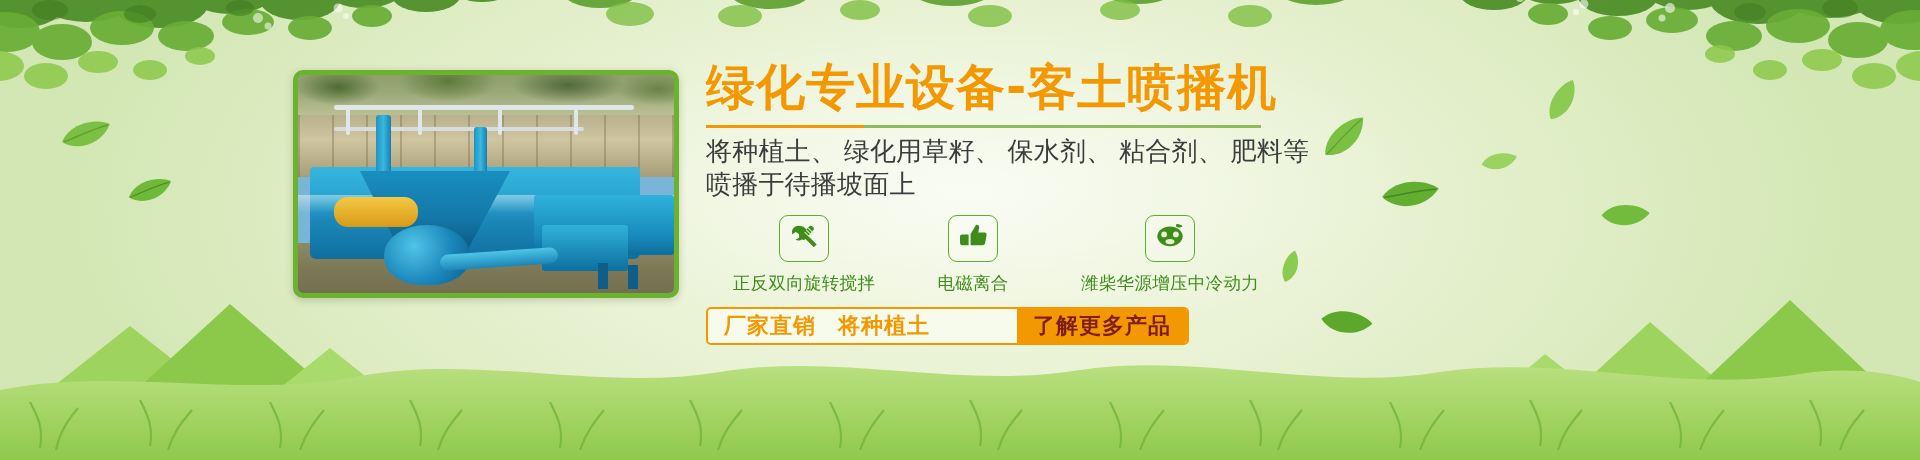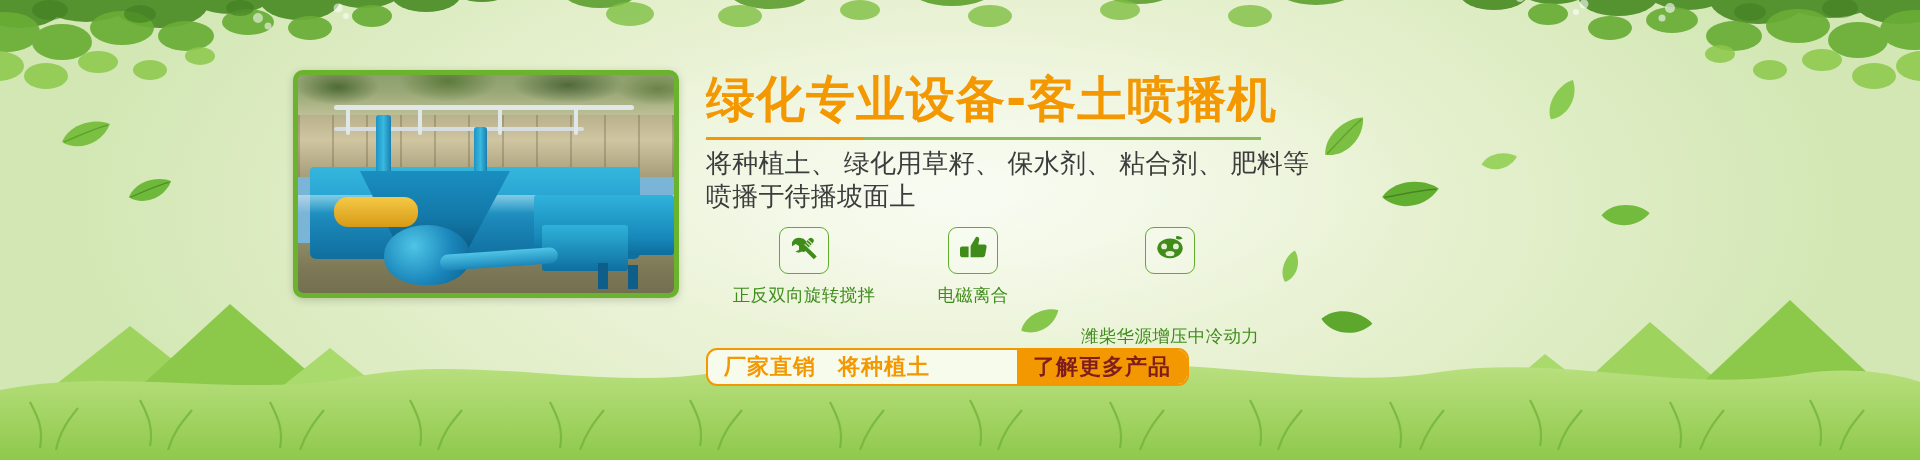--- a/index.html
+++ b/index.html
@@ -100,21 +100,21 @@
     border-radius:50% 50% 45% 45%;}
   .ph-pipe { left:142px; top:176px; width:118px; height:16px;
     background:linear-gradient(180deg,#4fc5e6,#1b86b8); border-radius:8px; transform:rotate(-4deg);}
   .ph-box { left:244px; top:150px; width:86px; height:46px;
     background:linear-gradient(180deg,#2fb2da,#0e6f9f); border-radius:3px;}
   .ph-leg { background:#0d5f8a; width:10px; }
   .ph-highlight { left:0; top:120px; width:100%; height:18px;
     background:linear-gradient(180deg,rgba(255,255,255,.42),rgba(255,255,255,0)); }
 
   
-  #content { position:absolute; left:706px; top:74px; width:1000px; }
+  #content { position:absolute; left:706px; top:62px; width:1000px; }
 
   #title {
     font-size:49px; line-height:1.08; font-weight:bold;
     color:#f39800; letter-spacing:1px; white-space:nowrap;
     text-shadow:0 1px 0 rgba(255,255,255,.5);
   }
 
   #divider { position:relative; width:555px; height:3px; margin-top:10px; background:#8cbd5a; }
   #divider::before { content:""; position:absolute; left:0; top:0; width:158px; height:3px; background:#f39800; }
 
@@ -129,22 +129,22 @@
   .feature-icon {
     width:50px; height:47px; border:1.6px solid #63ab2c; border-radius:9px;
     display:flex; align-items:center; justify-content:center;
     background:rgba(255,255,255,.18);
   }
   .feature-label {
     margin-top:9px; font-size:17.5px; color:#3f8c1b; white-space:nowrap; letter-spacing:.3px;
   }
 
   
-  #cta { margin-top:0; display:flex; align-items:stretch;
-    border:2px solid #f39800; border-radius:11px; width:483px; height:38px; overflow:hidden;
+  #cta { margin-top:12px; display:flex; align-items:stretch;
+    border:2px solid #f39800; border-radius:5px; width:483px; height:38px; overflow:hidden;
     background:#f7fbec; }
   #cta-slogans { display:flex; align-items:center; flex:1; padding:0 16px;
     font-size:22px; font-weight:bold; color:#f39800; letter-spacing:1px; white-space:nowrap; }
   #cta-slogans .sep { display:inline-block; width:22px; }
   #cta-button { display:flex; align-items:center; justify-content:center;
     background:#f39800; color:#7f1d1d; font-size:22px; font-weight:bold;
     padding:0 16px; letter-spacing:1px; white-space:nowrap; cursor:pointer; }
 </style>
 </head>
 <body>
@@ -402,21 +402,21 @@
         <div class="feature-icon">
           <svg width="30" height="28" viewBox="0 0 30 28">
             <path fill="#3f8c1b" d="M17.8,1.2c1.6,-1.1 3.7,0.3 3.4,2.2l-0.9,5.1h6.2c1.3,0 2.3,1.1 2.1,2.4l-1.5,8.4
               c-0.2,1.1 -1.1,1.9 -2.2,1.9H12.6V9.9z M10.6,10.4v10.8H4.1c-1.2,0 -2.1,-0.9 -2.1,-2.1v-6.6
               c0,-1.2 0.9,-2.1 2.1,-2.1z"></path>
           </svg>
         </div>
         <div class="feature-label">电磁离合</div>
       </div>
 
-      <div class="feature" style="width:252px;gap:41px;">
+      <div class="feature" style="width:252px;">
         <div class="feature-icon">
           <svg width="32" height="30" viewBox="0 0 32 30">
             <path fill="#3f8c1b" d="M16,3.4c-7,0 -12.7,4.4 -12.7,9.9c0,5.5 5.7,9.9 12.7,9.9s12.7,-4.4 12.7,-9.9
               C28.7,7.8 23,3.4 16,3.4z"></path>
             <circle cx="10.1" cy="11.4" r="2.9" fill="#e6f1d3"></circle>
             <circle cx="21.9" cy="11.4" r="2.9" fill="#e6f1d3"></circle>
             <ellipse cx="16" cy="18.6" rx="4.5" ry="2.6" fill="#e6f1d3"></ellipse>
             <path fill="#3f8c1b" d="M22.3,1.2c2.4,-0.4 4.9,0.6 6.2,2.2c-2.1,1.4 -4.9,1.5 -6.6,0.2z"></path>
           </svg>
         </div>

